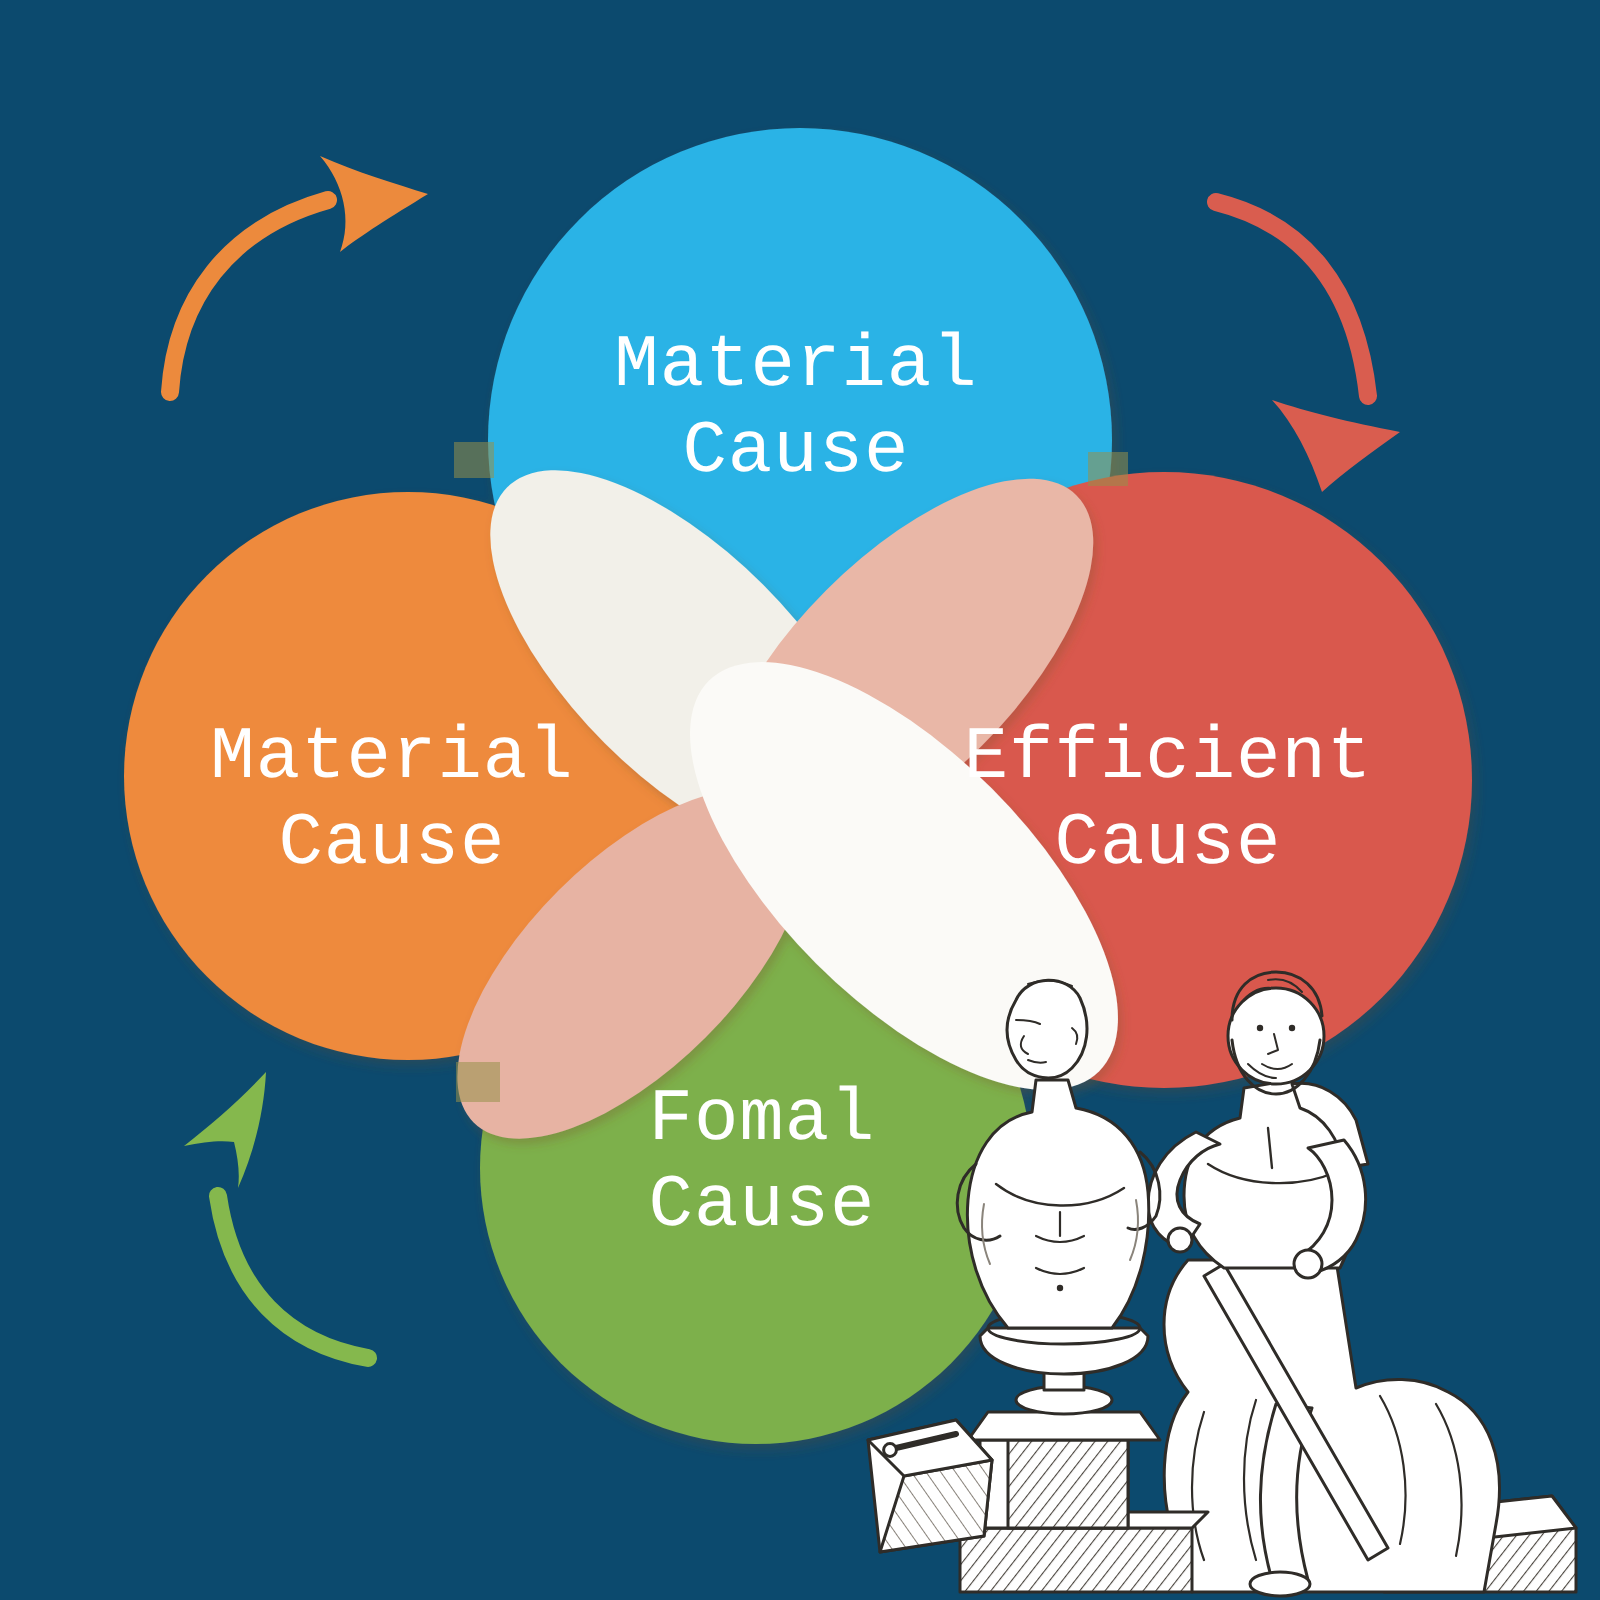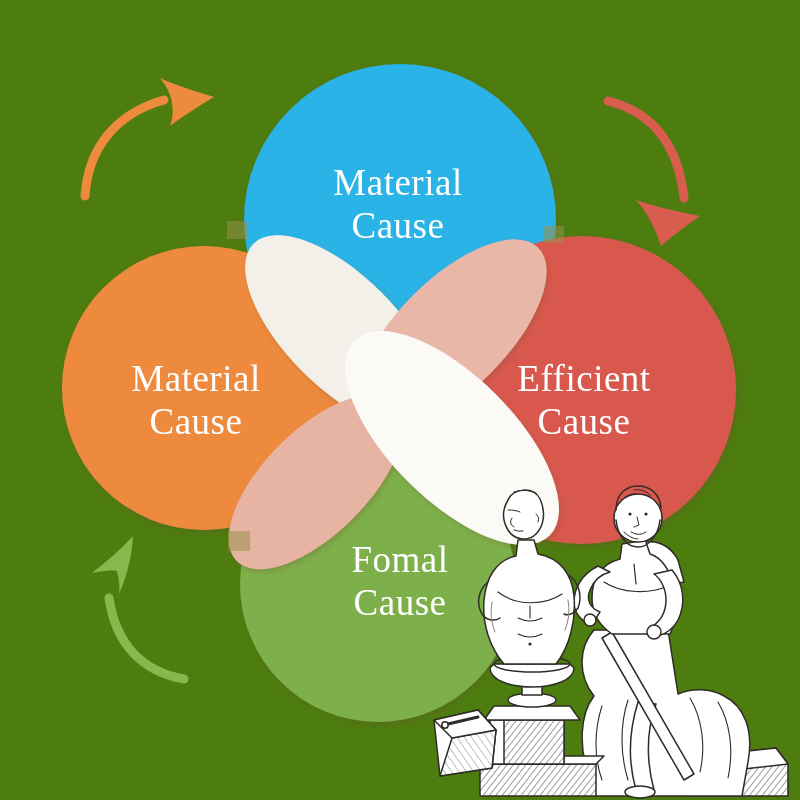--- a/index.html
+++ b/index.html
@@ -1,30 +1,30 @@
 <!DOCTYPE html>
 <html><head>
 <meta charset="utf-8">
 <style>
   html,body{margin:0;padding:0;background:#ffffff;}
   .stage{
-    position:relative;width:800px;height:800px;background:#4d7c0f;overflow:hidden;
-    font-family:Liberation Serif, serif;
+    position:relative;width:800px;height:800px;background:#0c4a6e;overflow:hidden;
+    font-family:Liberation Mono, monospace;
   }
   .stage svg.canvas{position:absolute;left:0;top:0;}
   .label{
     position:absolute;transform:translate(-50%,-50%);
     color:#ffffff;text-align:center;font-size:37px;line-height:1.15;
     letter-spacing:.5px;white-space:nowrap;user-select:none;
   }
   .label span{display:block;}
   .lbl-top{left:398px;top:205px;}
   .lbl-left{left:196px;top:401px;}
   .lbl-right{left:584px;top:401px;}
-  .lbl-bottom{left:400px;top:582px;text-align:center;}
+  .lbl-bottom{left:381px;top:582px;text-align:center;}
 </style>
 </head>
 <body>
 
 <div class="stage">
 
   <svg class="canvas" width="800" height="800" viewBox="0 0 800 800">
     <defs>
       <filter id="softShadow" x="-20%" y="-20%" width="140%" height="140%">
         <feDropShadow dx="2" dy="3" stdDeviation="3" flood-color="#6b4a2a" flood-opacity="0.28"></feDropShadow>

